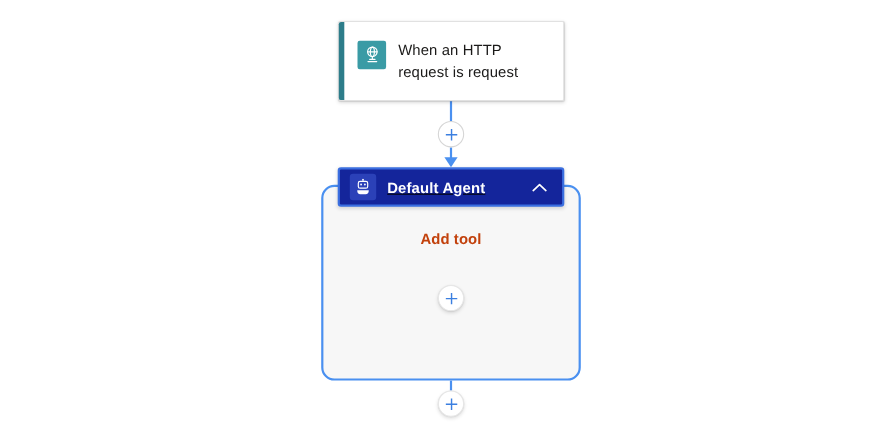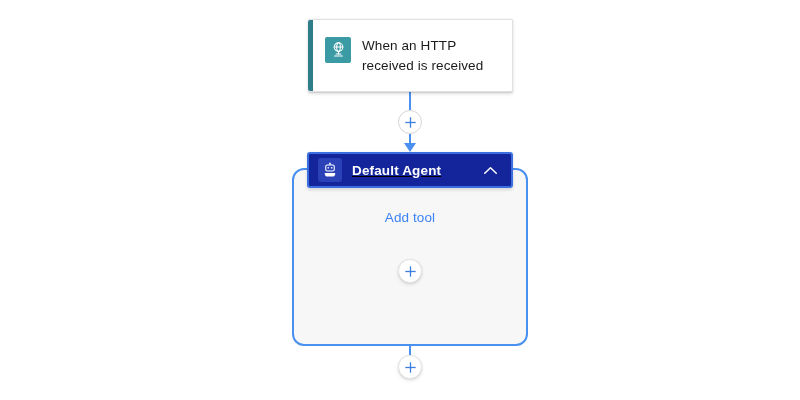--- a/index.html
+++ b/index.html
@@ -143,22 +143,23 @@
     cursor: pointer;
   }
 
   #add-tool-label {
     position: absolute;
     left: 292px;
     top: 210px;
     width: 236px;
     text-align: center;
     font-size: 13.5px;
-    color: #3b82f6;
+    color: #c2410c;
     letter-spacing: 0.1px;
+    font-weight: bold;
   }
 
   
   .plus-btn {
     position: absolute;
     width: 24px;
     height: 24px;
     border-radius: 50%;
     background: #ffffff;
     border: 1px solid #d6d6d6;
@@ -199,21 +200,21 @@
           <circle cx="12" cy="8.6" r="6.1"></circle>
           <ellipse cx="12" cy="8.6" rx="2.6" ry="6.1"></ellipse>
           <line x1="5.9" y1="8.6" x2="18.1" y2="8.6"></line>
           <line x1="12" y1="14.7" x2="12" y2="18.4"></line>
           <line x1="6.4" y1="21.2" x2="17.6" y2="21.2"></line>
           <line x1="8.6" y1="18.4" x2="15.4" y2="18.4"></line>
         </svg>
       </span>
       <span class="trigger-title">
         <span>When an HTTP</span><br>
-        <span>received is received</span>
+        <span>request is request</span>
       </span>
     </div>
   </div>
 
   <div class="plus-btn" id="plus-trigger-agent">
     <svg width="13" height="13" viewBox="0 0 14 14">
       <line x1="7" y1="1.4" x2="7" y2="12.6" stroke="#3b7fe0" stroke-width="1.4"></line>
       <line x1="1.4" y1="7" x2="12.6" y2="7" stroke="#3b7fe0" stroke-width="1.4"></line>
     </svg>
   </div>

